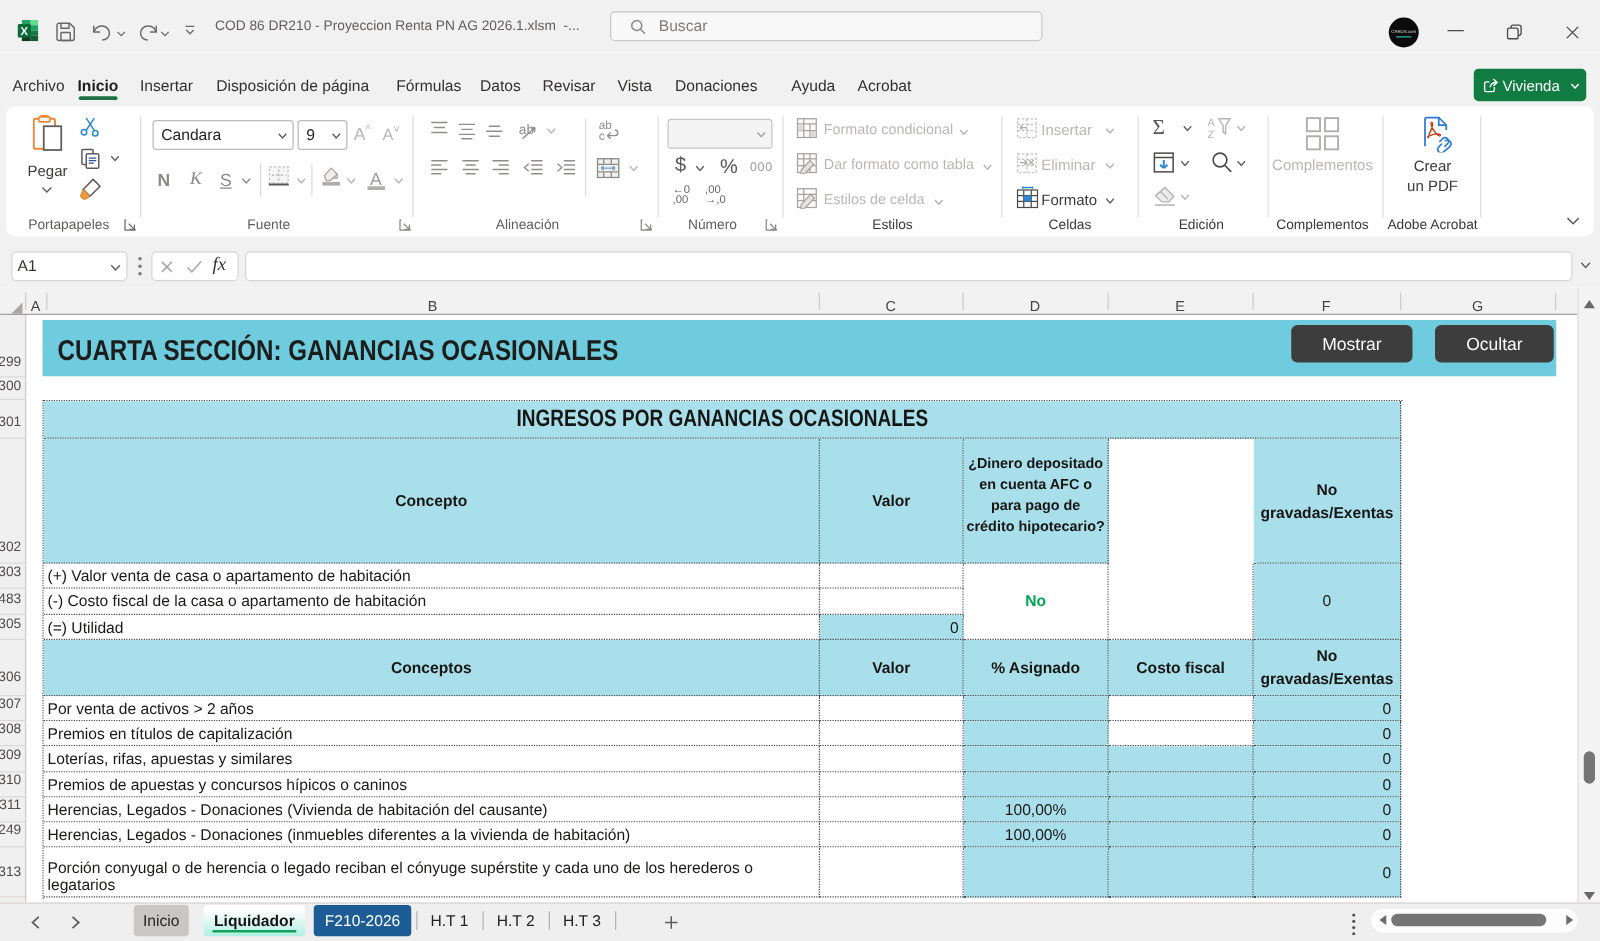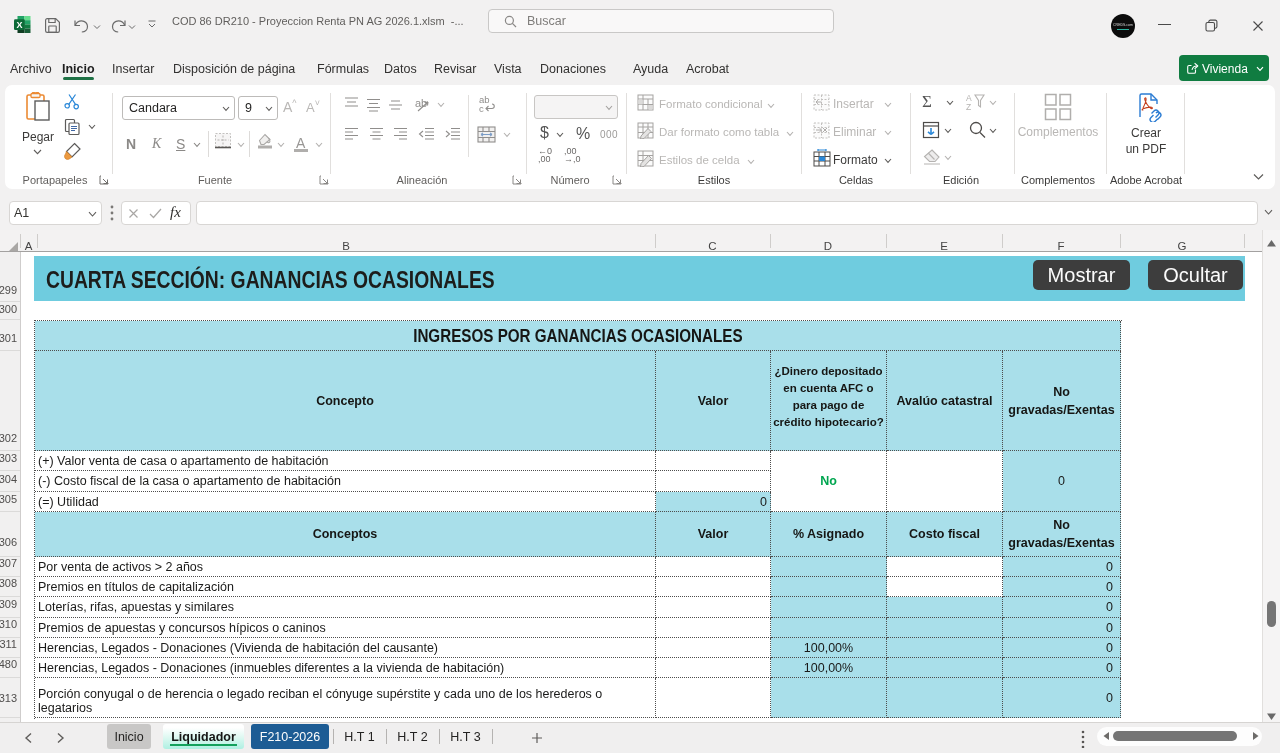--- a/index.html
+++ b/index.html
@@ -30,21 +30,21 @@
   #sheet{left:0;top:252px;width:1262px;height:470px;background:#fff;overflow:hidden;}
   #gutter{left:0;top:252px;width:21px;height:470px;background:#f1f0f0;border-right:1px solid #cfcdcc;box-sizing:border-box;}
   .rnum{position:absolute;right:3px;font-size:11px;color:#4f4d4c;line-height:11px;}
   .gline{position:absolute;left:0;width:20px;height:1px;background:#dbdad9;}
   #table{left:34px;top:68px;width:1087px;height:398px;border-left:1px dotted #4d4d4d;border-top:1px dotted #4d4d4d;box-sizing:content-box;}
   .tc{position:absolute;box-sizing:border-box;border-right:1px dotted #4d4d4d;border-bottom:1px dotted #4d4d4d;display:flex;align-items:center;font-size:12.5px;color:#1a1a19;background:#fff;}
   .teal{background:#a9dfea;}
   .tct{font-weight:bold;color:#161614;}
   .tl{padding-left:3px;}
   .tr{justify-content:flex-end;padding-right:7px;}
-  .btn-dk{background:#3d3d3d;border-radius:5px;color:#fbfbfb;display:flex;align-items:center;justify-content:center;font-size:20px;}
+  .btn-dk{background:#3d3d3d;border-radius:5px;color:#fbfbfb;display:flex;align-items:center;justify-content:center;font-size:14px;}
   
   #vscroll{left:1262px;top:230px;width:18px;height:492px;background:#f5f4f4;border-left:1px solid #e1dfdd;box-sizing:border-box;}
   
   #sheetbar{left:0;top:722px;width:1280px;height:31px;background:#f0efef;border-top:1px solid #d6d4d2;box-sizing:border-box;}
   .stab{position:absolute;top:1px;height:25px;display:flex;align-items:center;justify-content:center;font-size:12.5px;border-radius:3px;}
   .tsep{top:6px;width:1px;height:15px;background:#b5b3b1;}
 </style></head>
 <body>
 <div id="app">
   <div class="abs" id="titlebar">
@@ -482,21 +482,20 @@
     <div class="abs btn-dk" style="left:1033px;top:8px;width:97px;height:30px;">Mostrar</div>
     <div class="abs btn-dk" style="left:1148px;top:8px;width:95px;height:30px;">Ocultar</div>
 
     <div class="abs" id="table">
       <div class="tc teal tct" style="left:0;top:0;width:1086px;height:30px;justify-content:center;font-size:19px;">
           <span style="transform:scaleX(0.80);display:inline-block;">INGRESOS POR GANANCIAS OCASIONALES</span>
         </div>
       <div class="tc teal tct" style="left:0;top:30px;width:621px;height:100px;justify-content:center;font-size:12.5px;">Concepto</div>
       <div class="tc teal tct" style="left:621px;top:30px;width:115px;height:100px;justify-content:center;font-size:12.5px;">Valor</div>
       <div class="tc teal tct" style="left:736px;top:30px;width:116px;height:100px;justify-content:center;text-align:center;font-size:11.5px;line-height:17.2px;white-space:nowrap;padding-bottom:7px;">¿Dinero depositado<br>en cuenta AFC o<br>para pago de<br>crédito hipotecario?</div>
-      <div class="tc teal tct" style="left:852px;top:30px;width:116px;height:100px;justify-content:center;font-size:12.5px;">Avalúo catastral</div>
       <div class="tc teal tct" style="left:968px;top:30px;width:118px;height:100px;justify-content:center;text-align:center;font-size:12.5px;line-height:18px;">No<br>gravadas/Exentas</div>
       <div class="tc tl" style="left:0;top:130px;width:621px;height:20px;">(+) Valor venta de casa o apartamento de habitación</div>
       <div class="tc" style="left:621px;top:130px;width:115px;height:20px;"></div>
       <div class="tc tl" style="left:0;top:150px;width:621px;height:21px;">(-) Costo fiscal de la casa o apartamento de habitación</div>
       <div class="tc" style="left:621px;top:150px;width:115px;height:21px;"></div>
       <div class="tc tl" style="left:0;top:171px;width:621px;height:20px;">(=) Utilidad</div>
       <div class="tc teal" style="left:621px;top:171px;width:115px;height:20px;justify-content:flex-end;padding-right:3px;">0</div>
       <div class="tc" style="left:736px;top:130px;width:116px;height:61px;justify-content:center;font-weight:bold;color:#00a650;font-size:12.5px;">No</div>
       <div class="tc" style="left:852px;top:130px;width:116px;height:61px;"></div>
       <div class="tc teal" style="left:968px;top:130px;width:118px;height:61px;justify-content:center;">0</div>
@@ -544,29 +543,29 @@
       <div class="tc teal" style="left:852px;top:357px;width:116px;height:40px;"></div>
       <div class="tc teal tr" style="left:968px;top:357px;width:118px;height:40px;">0</div>
     </div>
   </div>
   <div class="abs" id="gutter">
     <div class="rnum" style="top:33px;">299</div>
     <div class="rnum" style="top:52px;">300</div>
     <div class="rnum" style="top:81px;">301</div>
     <div class="rnum" style="top:181px;text-align:right;">302</div>
     <div class="rnum" style="top:201px;">303</div>
-    <div class="rnum" style="top:222px;">304</div>
+    <div class="rnum" style="top:222px;">483</div>
     <div class="rnum" style="top:242px;">305</div>
     <div class="rnum" style="top:285px;">306</div>
     <div class="rnum" style="top:306px;">307</div>
     <div class="rnum" style="top:326px;">308</div>
     <div class="rnum" style="top:347px;">309</div>
     <div class="rnum" style="top:367px;">310</div>
     <div class="rnum" style="top:387px;">311</div>
-    <div class="rnum" style="top:407px;">480</div>
+    <div class="rnum" style="top:407px;">249</div>
     <div class="rnum" style="top:441px;">313</div>
     <div class="gline" style="top:49px;"></div>
     <div class="gline" style="top:67px;"></div>
     <div class="gline" style="top:98px;"></div>
     <div class="gline" style="top:198px;"></div>
     <div class="gline" style="top:218px;"></div>
     <div class="gline" style="top:239px;"></div>
     <div class="gline" style="top:259px;"></div>
     <div class="gline" style="top:304px;"></div>
     <div class="gline" style="top:324px;"></div>

